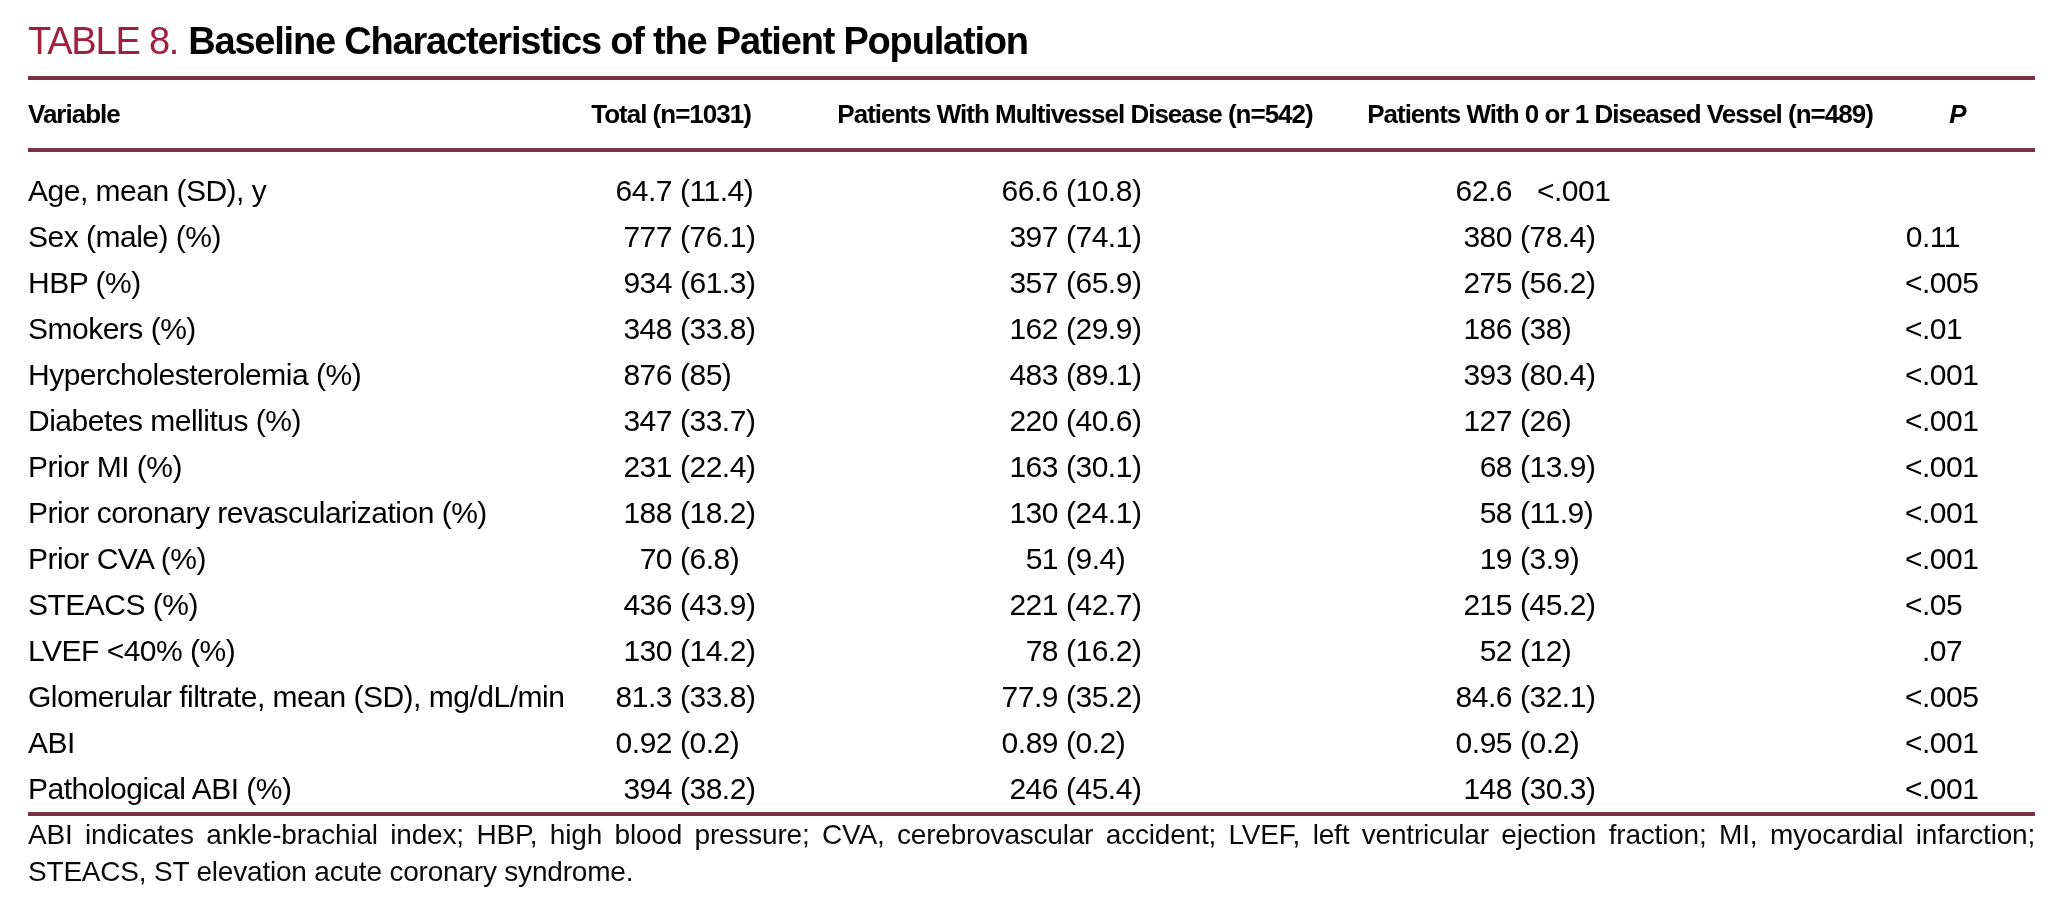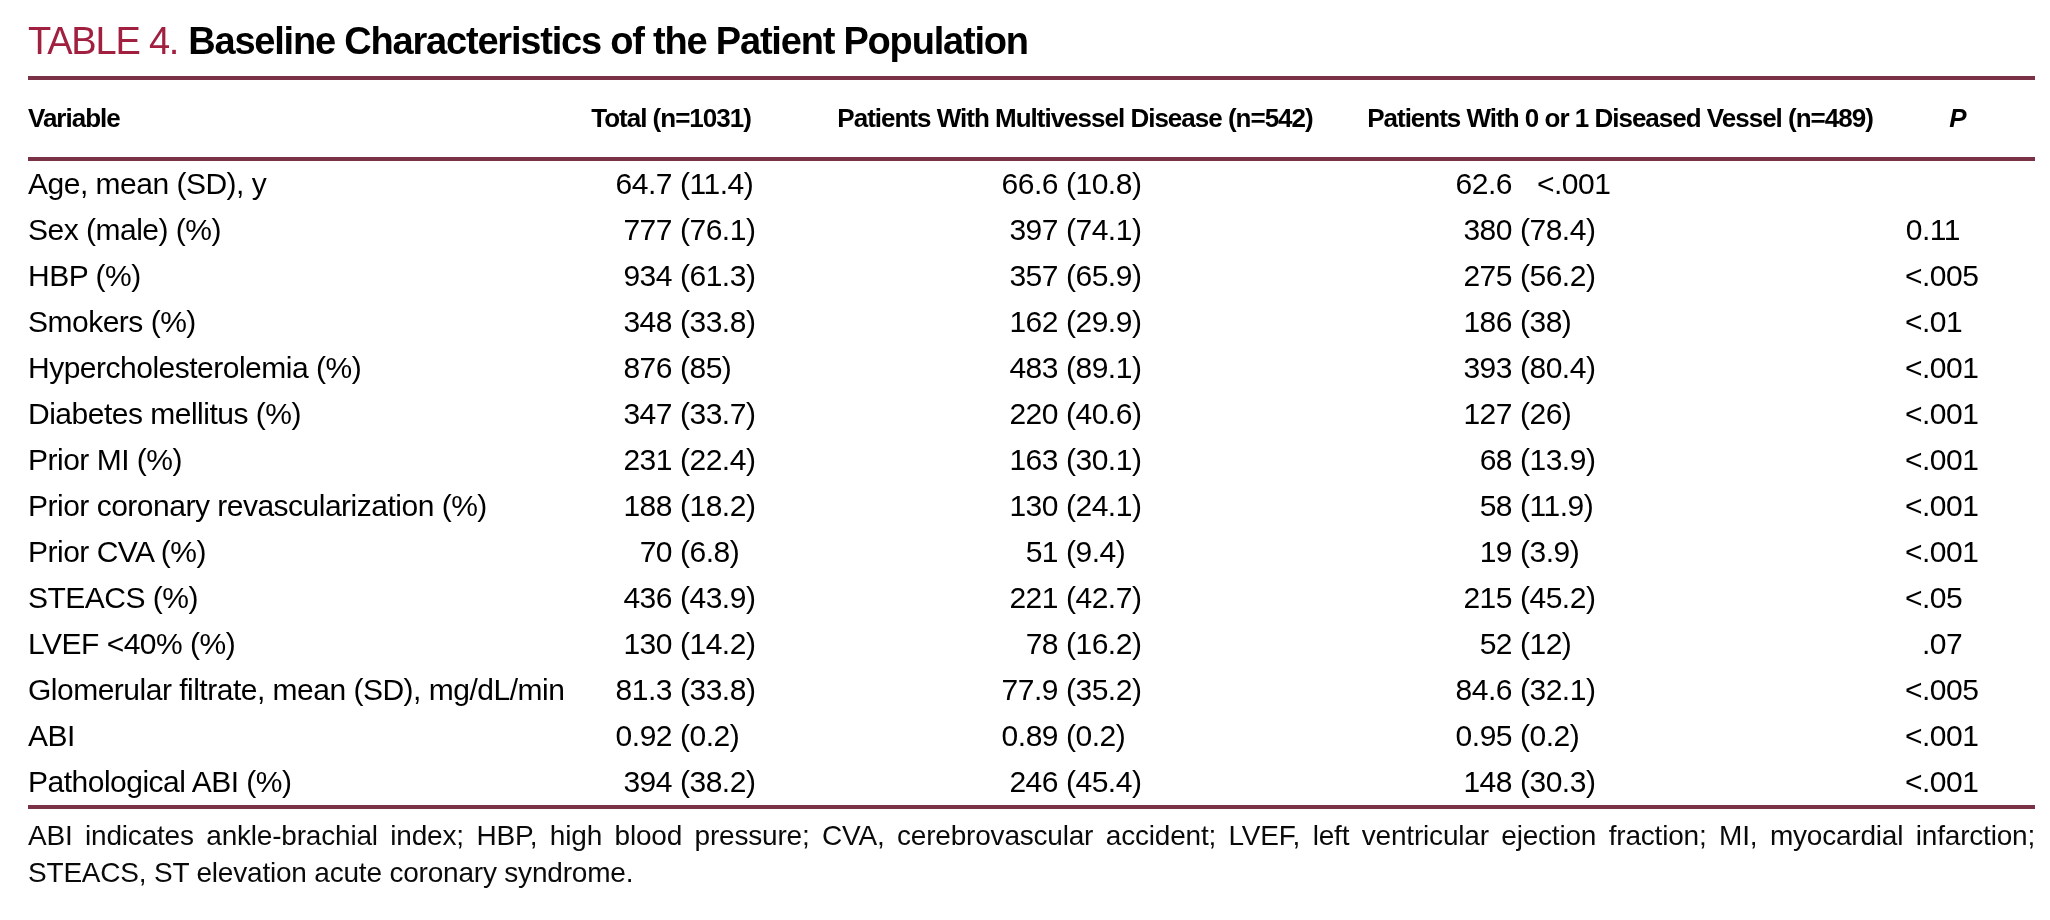--- a/index.html
+++ b/index.html
@@ -9,48 +9,48 @@
     overflow:hidden;
   }
   .content{margin:0 15px 0 28px;width:2007px;}
   
   .title{margin-top:20px;font-size:38px;line-height:42px;font-weight:700;letter-spacing:-1.2px;white-space:nowrap;}
   .title .label{font-weight:400;margin-right:10px;}
   
   .rule{height:4px;border:0;margin:0;}
   .rule-top{margin-top:14px;}
   
-  .hrow{display:flex;align-items:center;height:77px;font-weight:700;font-size:26px;letter-spacing:-1px;white-space:nowrap;}
+  .hrow{display:flex;align-items:center;height:68px;font-weight:700;font-size:26px;letter-spacing:-1px;white-space:nowrap;}
   .hrow .h-var{width:530px;text-align:left;}
   .hrow .h-c1{width:232px;text-align:center;padding-right:6px;box-sizing:border-box;}
   .hrow .h-c2{width:570px;text-align:center;}
   .hrow .h-c3{width:520px;text-align:center;}
   .hrow .h-p{width:155px;text-align:center;font-style:italic;}
   
-  .tbody{padding-top:0;}
+  .tbody{padding-top:16px;}
   .row{display:flex;align-items:center;height:46px;font-size:30px;letter-spacing:-0.5px;white-space:nowrap;}
   .c-var{width:530px;text-align:left;overflow:visible;}
   .num-main{display:inline-block;text-align:right;}
   .num-paren{display:inline-block;text-align:left;padding-left:8px;box-sizing:border-box;}
   .w1m{width:114px;} .w1p{width:118px;}
   .w2m{width:268px;} .w2p{width:302px;}
   .w3m{width:152px;} .w3p{width:368px;}
   .p-pre{display:inline-block;width:42px;text-align:right;}
   .p-post{display:inline-block;width:113px;text-align:left;}
   
-  .footnote{margin-top:8px;font-size:28px;line-height:37px;letter-spacing:-0.2px;text-align:justify;color:#0a0a0a;}
+  .footnote{margin-top:0;font-size:28px;line-height:37px;letter-spacing:-0.2px;text-align:justify;color:#0a0a0a;}
 </style>
 </head>
 <body>
 
 <div class="page">
   <div class="content">
 
     <div class="title">
-      <span class="label" style="color: rgb(161, 32, 64);">TABLE 4.</span><span>Baseline Characteristics of the Patient Population</span>
+      <span class="label" style="color: rgb(161, 32, 64);">TABLE 8.</span><span>Baseline Characteristics of the Patient Population</span>
     </div>
 
     <hr class="rule rule-top" style="background: rgb(123, 49, 70);">
 
     <div class="hrow">
       <div class="h-var">Variable</div>
       <div class="h-c1">Total (n=1031)</div>
       <div class="h-c2">Patients With Multivessel Disease (n=542)</div>
       <div class="h-c3">Patients With 0 or 1 Diseased Vessel (n=489)</div>
       <div class="h-p">P</div>

